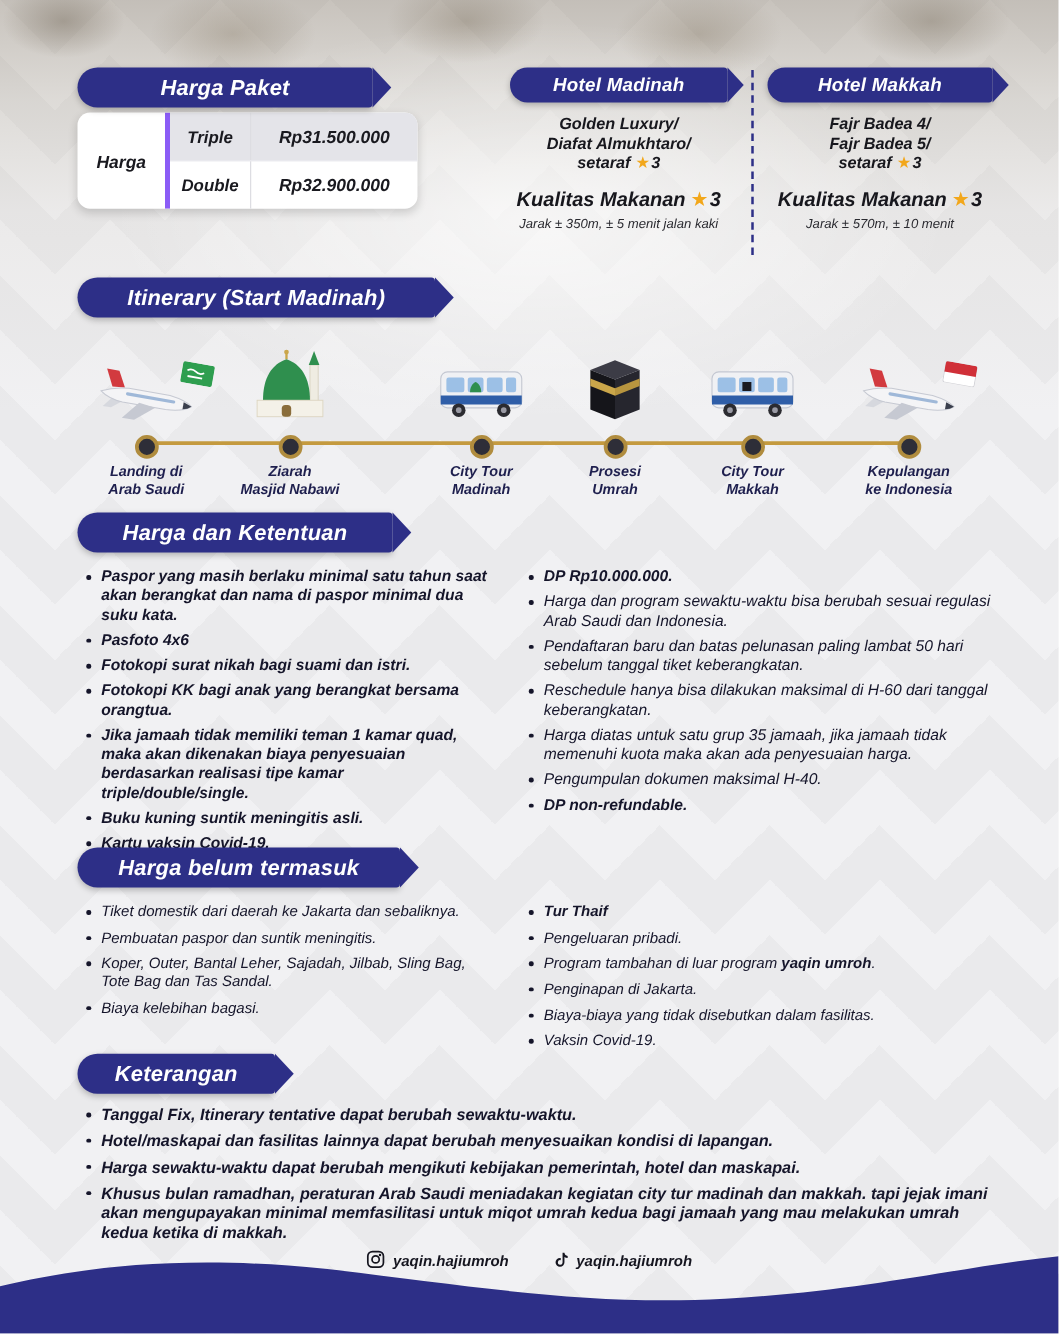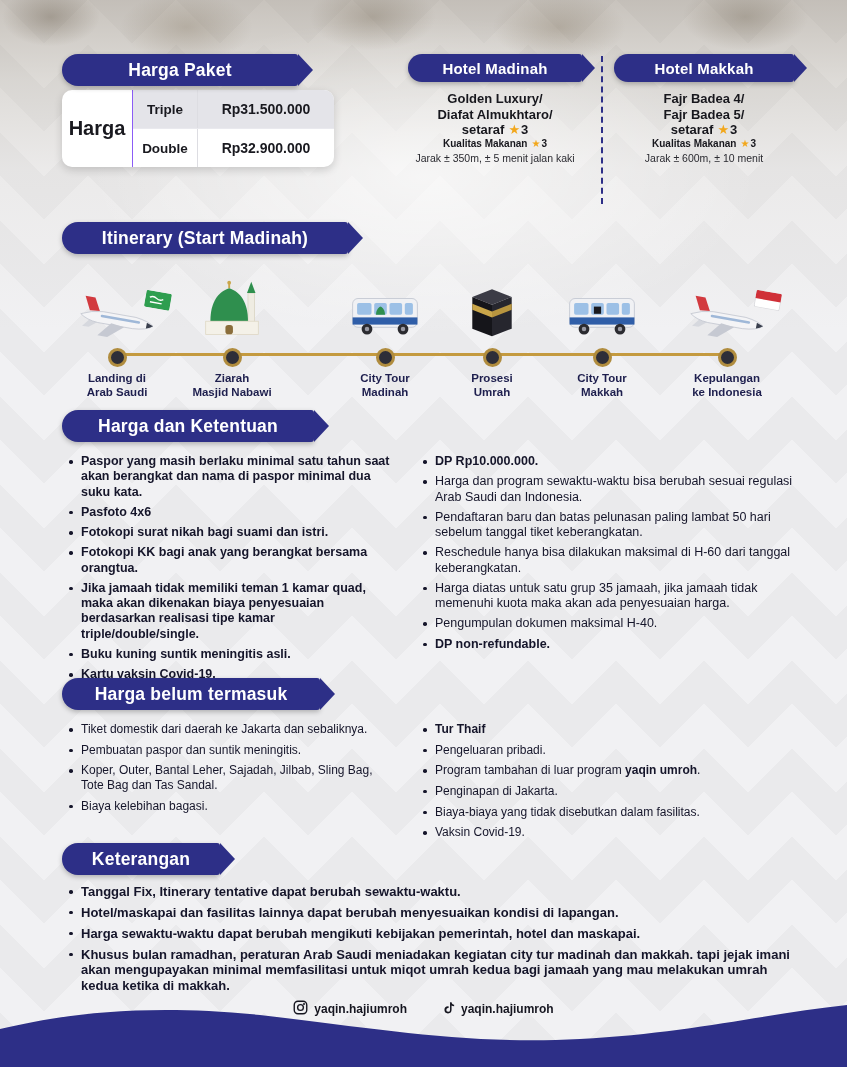--- a/index.html
+++ b/index.html
@@ -7,20 +7,21 @@
   #page {
     position:relative; width:847px; height:1067px; overflow:hidden;
     background-color:#f1f1f3;
     background-image:
       linear-gradient(135deg, rgba(0,0,0,0.028) 25%, transparent 25%),
       linear-gradient(225deg, rgba(0,0,0,0.028) 25%, transparent 25%),
       linear-gradient(45deg,  rgba(0,0,0,0.028) 25%, transparent 25%),
       linear-gradient(315deg, rgba(0,0,0,0.028) 25%, transparent 25%);
     background-position:44px 0,44px 0,0 0,0 0;
     background-size:88px 88px;
+    font-style:italic;
   }
   
   .hero {
     position:absolute; top:0; left:0; width:847px; height:340px; pointer-events:none;
     background:
       radial-gradient(70px 42px at 6% 5%,  rgba(95,82,64,0.35), transparent 70%),
       radial-gradient(95px 50px at 22% 8%, rgba(120,105,82,0.30), transparent 70%),
       radial-gradient(90px 48px at 44% 5%, rgba(110,96,75,0.32), transparent 70%),
       radial-gradient(95px 50px at 66% 8%, rgba(120,105,82,0.30), transparent 70%),
       radial-gradient(90px 48px at 88% 5%, rgba(105,92,72,0.33), transparent 70%),
@@ -46,34 +47,34 @@
   .rb-itin   { left:62px;  top:222px; width:286px; }
   .rb-syarat { left:62px;  top:410px; width:252px; }
   .rb-belum  { left:62px;  top:678px; width:258px; }
   .rb-ket    { left:62px;  top:843px; width:158px; }
   
   .price-card {
     position:absolute; left:62px; top:90px; width:272px; background:#ffffff;
     border-radius:10px; box-shadow:0 3px 8px rgba(0,0,0,0.16);
     display:flex; overflow:hidden; z-index:2; color:#19191f;
   }
-  .pc-head { width:70px; display:flex; align-items:center; justify-content:center; font-weight:bold; font-size:20px; border-right:1px solid #8b5cf6; }
+  .pc-head { width:70px; display:flex; align-items:center; justify-content:center; font-weight:bold; font-size:14px; border-right:4px solid #8b5cf6; }
   .pc-rows { flex:1; }
   .pc-row { display:flex; height:38px; border-bottom:1px solid #e9e9ee; }
   .pc-row:last-child { border-bottom:none; }
   .pc-row.alt { background:#e4e4e9; }
   .pc-type { width:64px; display:flex; align-items:center; justify-content:center; font-weight:bold; font-size:13.5px; border-right:1px solid #dddde2; }
   .pc-price { flex:1; display:flex; align-items:center; justify-content:center; font-weight:bold; font-size:14px; }
   
   .hotel-col { position:absolute; top:54px; text-align:center; z-index:2; color:#17171d; }
   .hc-1 { left:408px; width:174px; }
   .hc-2 { left:614px; width:180px; }
   .hotel-col .ribbon { position:relative; left:0; top:0; width:100%; margin-bottom:9px; }
   .hname { font-weight:bold; font-size:13px; line-height:15.5px; }
-  .hqual { font-weight:bold; font-size:10px; margin-top:0;text-align:center; }
+  .hqual { font-weight:bold; font-size:16px; margin-top:12px;text-align:center; }
   .hjarak { font-size:10.5px; margin-top:3px; color:#2a2a30; }
   .star { color:#f2a71b; margin:0 1px 0 4px; }
   .hotel-divider { position:absolute; left:601px; top:56px; height:148px; border-left:2.5px dashed #2d2f87; z-index:2; }
   
   .tl-line { position:absolute; left:117px; top:353px; width:610px; height:3px; background:#c49a3f; border-radius:2px; z-index:1; }
   .stop { position:absolute; top:266px; width:132px; transform:translateX(-50%); text-align:center; z-index:2; }
   .s1{left:117px}.s2{left:232px}.s3{left:385px}.s4{left:492px}.s5{left:602px}.s6{left:727px}
   .icon-box { height:78px; display:flex; align-items:flex-end; justify-content:center; }
   .dot { width:13px; height:13px; border-radius:50%; background:#2e2e38; border:3px solid #b08c3e; margin:4px auto 5px; box-sizing:content-box; }
   .stop-label { font-weight:bold; font-size:11.5px; line-height:13.5px; color:#1e1f4e; }
@@ -145,21 +146,21 @@
       <span>Hotel Makkah</span>
     </div>
     <div class="hname">Fajr Badea 4/</div>
     <div class="hname">Fajr Badea 5/</div>
     <div class="hname">
       <span>setaraf</span><span class="star">★</span><span>3</span>
     </div>
     <div class="hqual">
       <span>Kualitas Makanan</span><span class="star">★</span><span>3</span>
     </div>
-    <div class="hjarak">Jarak ± 600m, ± 10 menit</div>
+    <div class="hjarak">Jarak ± 570m, ± 10 menit</div>
   </div>
 
   <div class="ribbon rb-itin">
     <span>Itinerary (Start Madinah)</span>
   </div>
 
   <div class="tl-line"></div>
 
   <div class="stop s1">
     <div class="icon-box">

